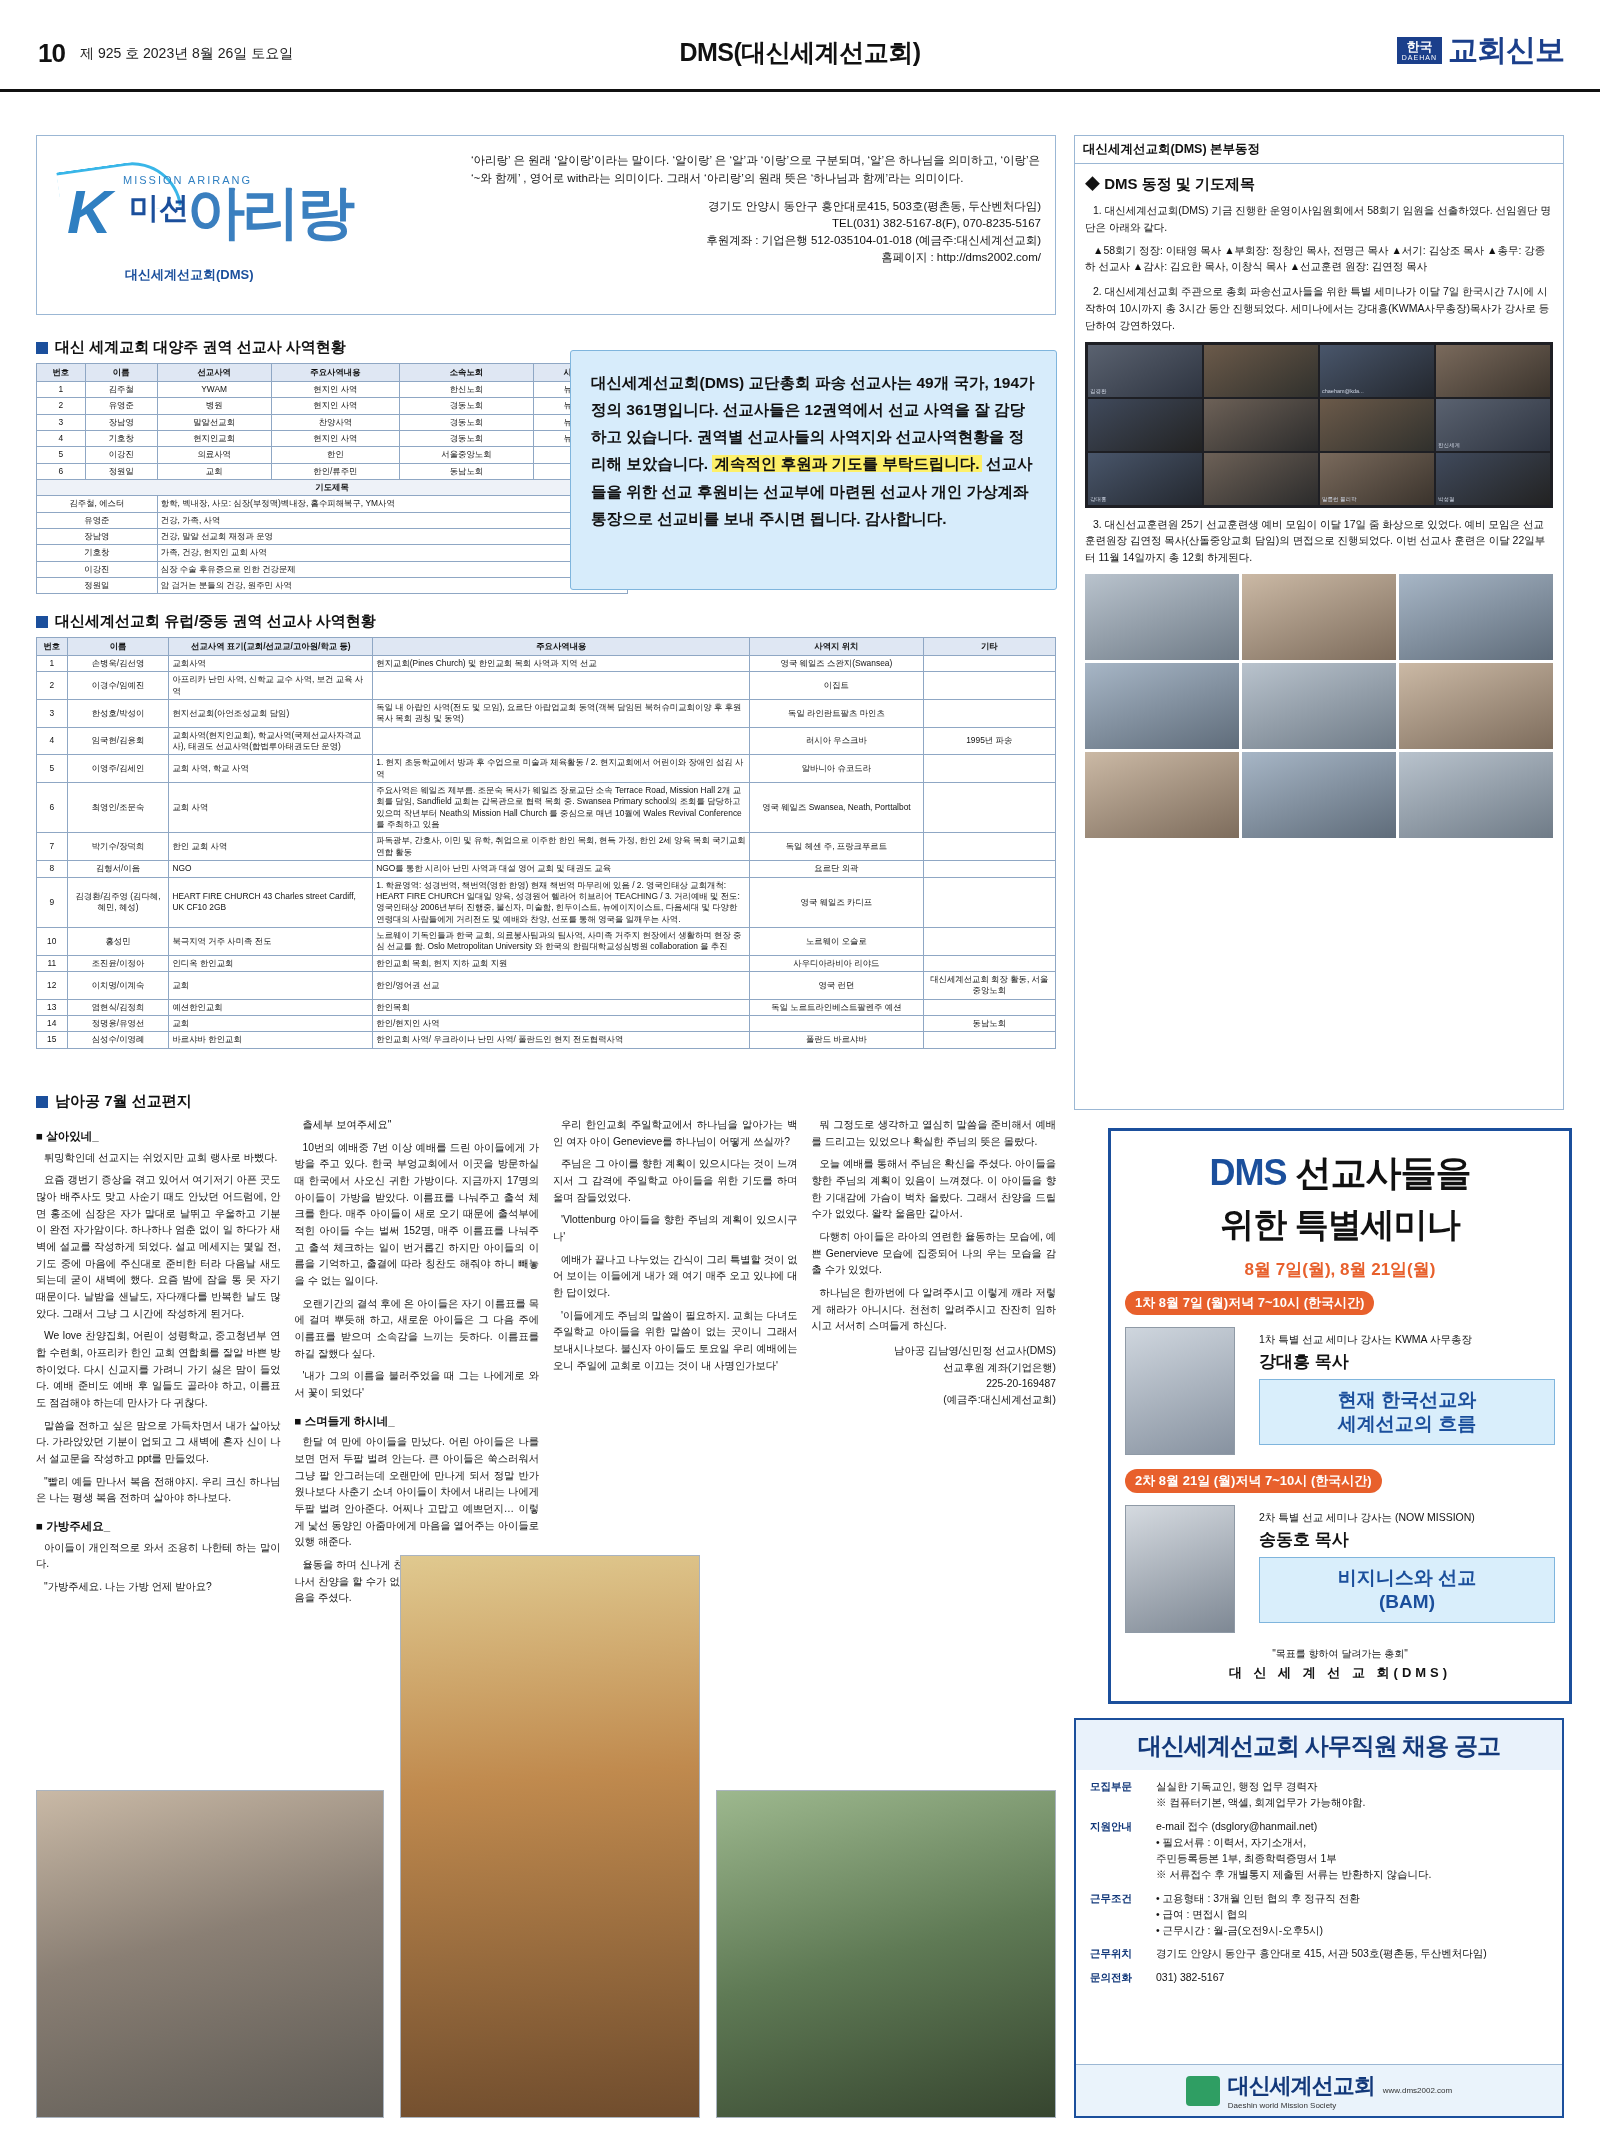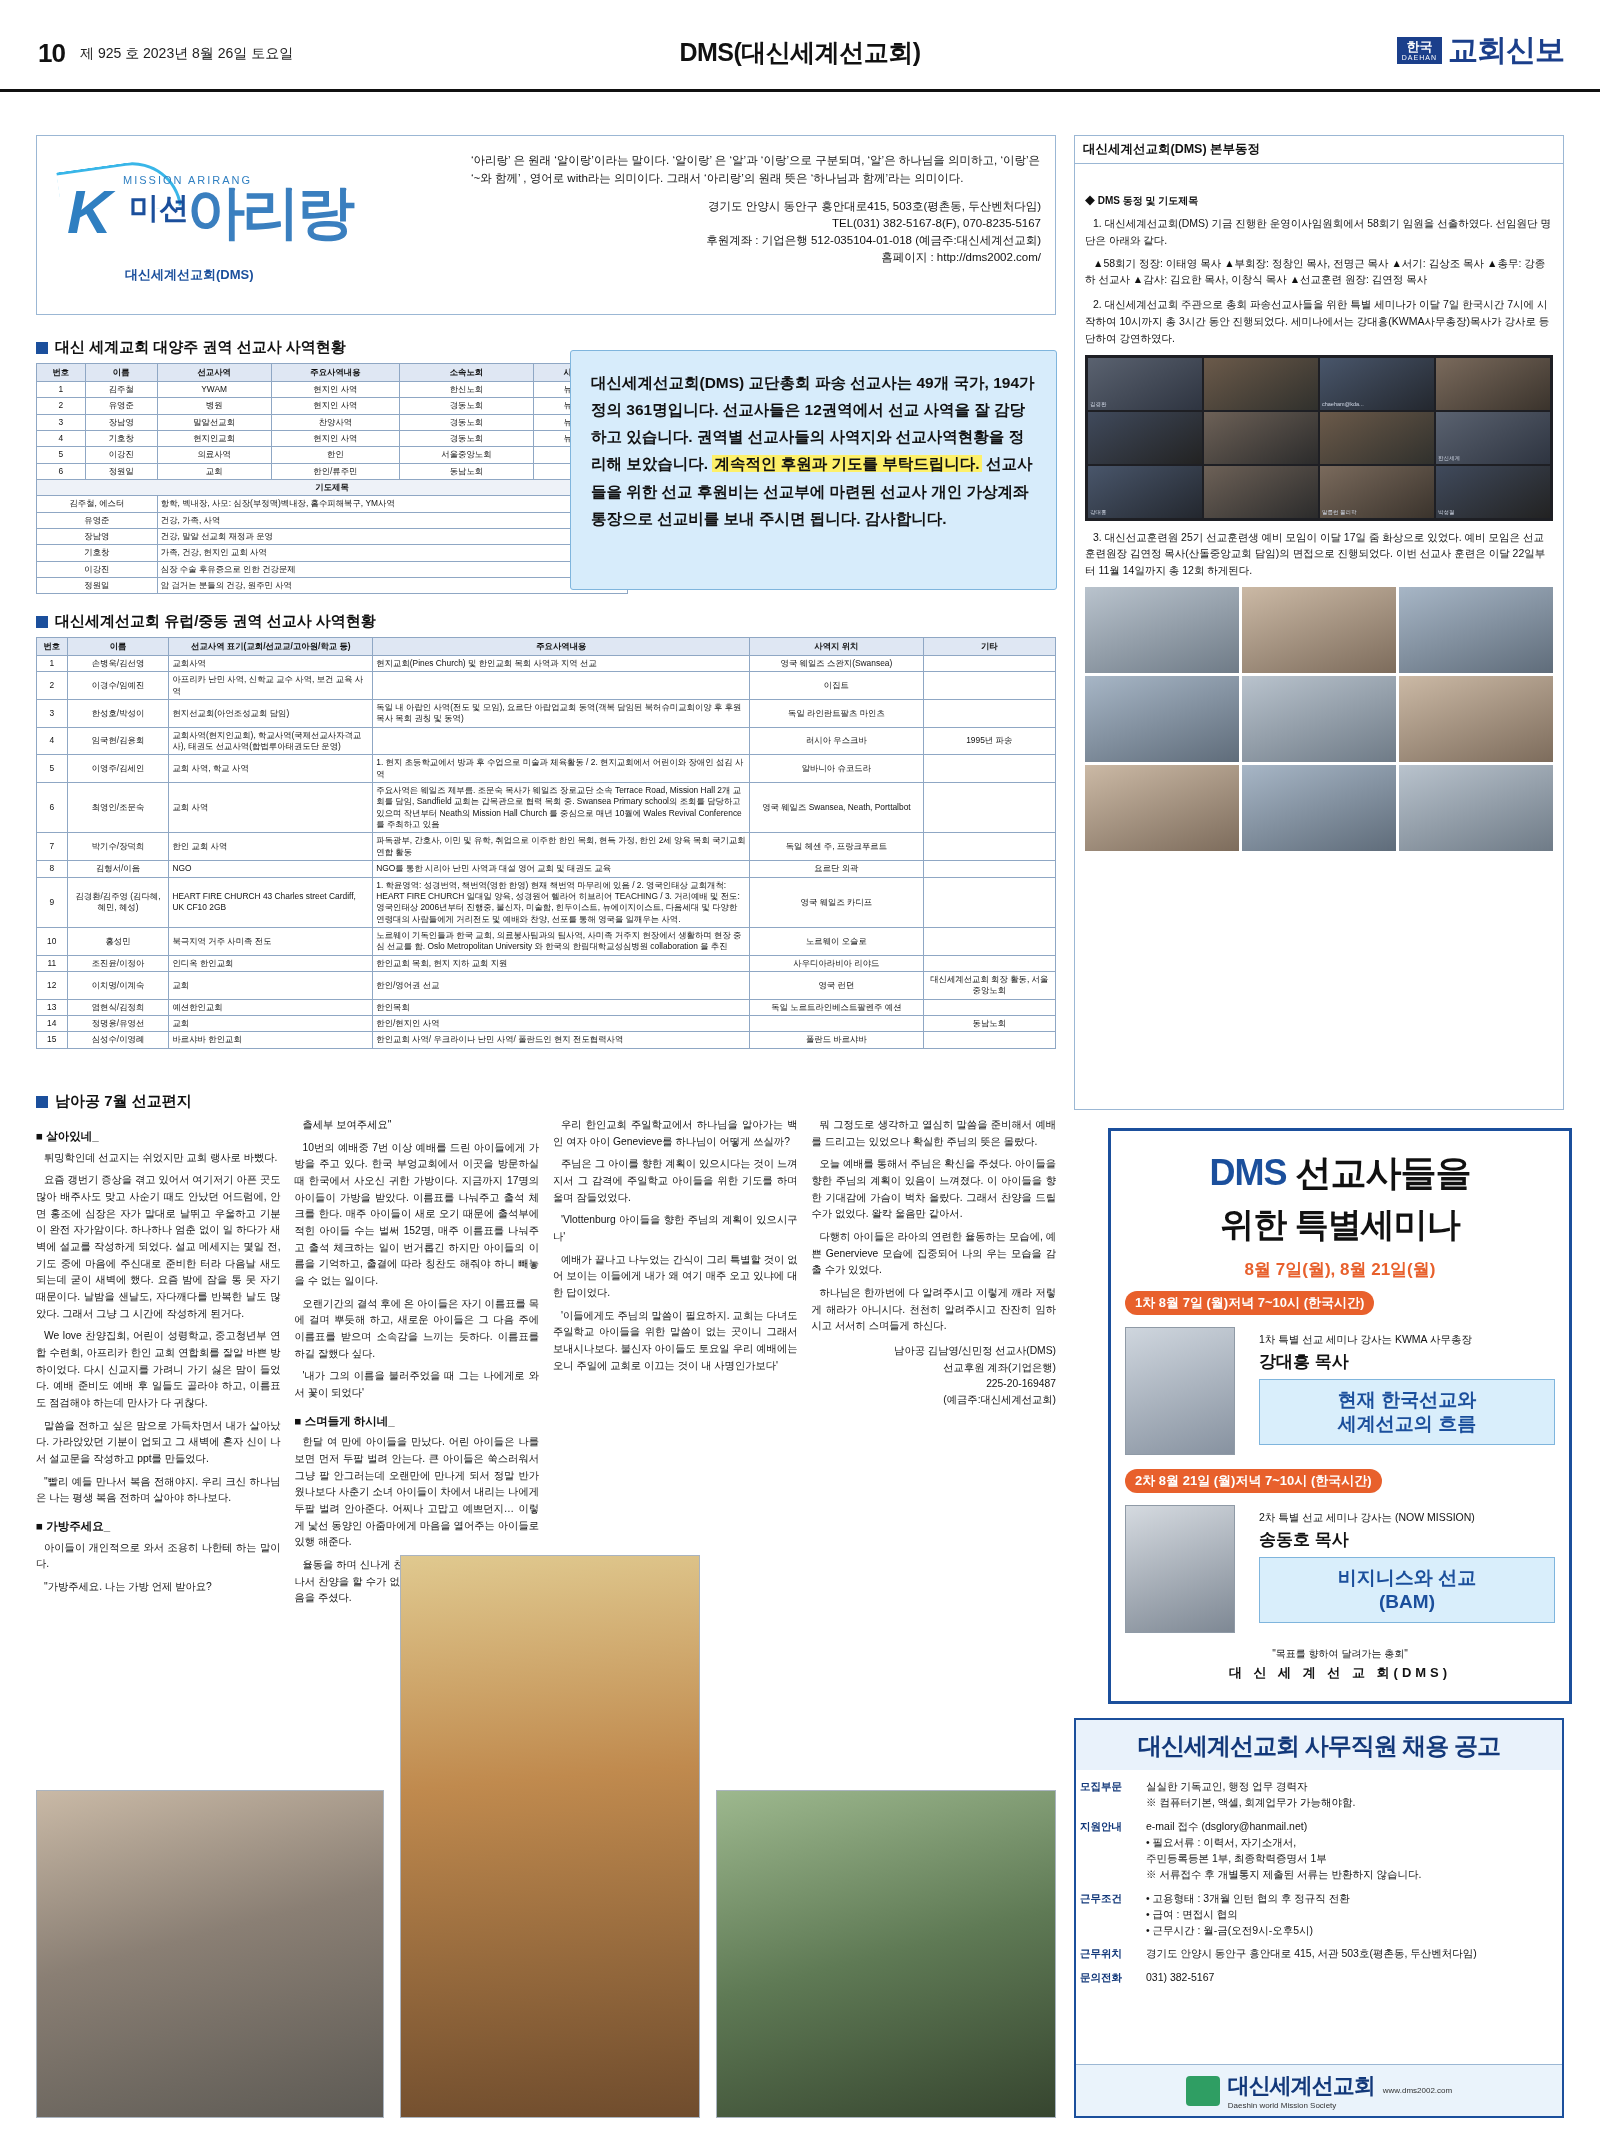--- a/index.html
+++ b/index.html
@@ -104,21 +104,21 @@
 
   
   .rbox {
     position:absolute; border:1px solid #9bb7d4;
   }
   .rbox-title {
     font-size:12.5px; font-weight:bold; padding:5px 8px; border-bottom:1px solid #9bb7d4;
     background:#fff;
   }
   .rbox-body { padding:8px 10px; font-size:10.5px; line-height:1.6; }
-  .diamond-head { font-weight:bold; font-size:10px; margin-bottom:6px;margin-top:21px; }
+  .diamond-head { font-weight:bold; font-size:15px; margin-bottom:6px; }
 
   .photo-grid {
     display:grid; grid-template-columns:repeat(4,1fr); gap:2px;
     background:#1e1f24; padding:3px;
   }
   .photo-cell { background:#2c2f36; height:52px; position:relative; overflow:hidden; }
   .photo-cell .nm {
     position:absolute; bottom:1px; left:2px; font-size:5.5px; color:#cfd6e4;
   }
   .pc1{background:linear-gradient(150deg,#5a6270,#2e3440);}
@@ -162,21 +162,21 @@
 
   
   .recruit {
     position:absolute; left:1074px; top:1718px; width:490px; height:400px;
     border:2px solid #1b4f9c; background:#fff;
   }
   .recruit-h {
     background:#e9f2fb; color:#12387a; font-size:24px; font-weight:bold;
     text-align:center; padding:10px 0 8px; letter-spacing:-1px;
   }
-  .recruit-body { padding:8px 4px; font-size:10.5px; line-height:1.55; }
+  .recruit-body { padding:8px 14px; font-size:10.5px; line-height:1.55; }
   .rrow { display:flex; margin-bottom:7px; }
   .rlab { width:66px; color:#12387a; font-weight:bold; flex:none; }
   .rval { flex:1; }
   .recruit-foot {
     position:absolute; left:0; bottom:0; width:100%; height:52px;
     background:#eaf3fb; border-top:1px solid #9bb7d4;
     display:flex; align-items:center; justify-content:center; gap:8px;
   }
   .rf-logo { width:34px; height:30px; background:#2f9e63; border-radius:4px; }
   .rf-t { font-size:22px; font-weight:bold; color:#12387a; letter-spacing:-1px;}

